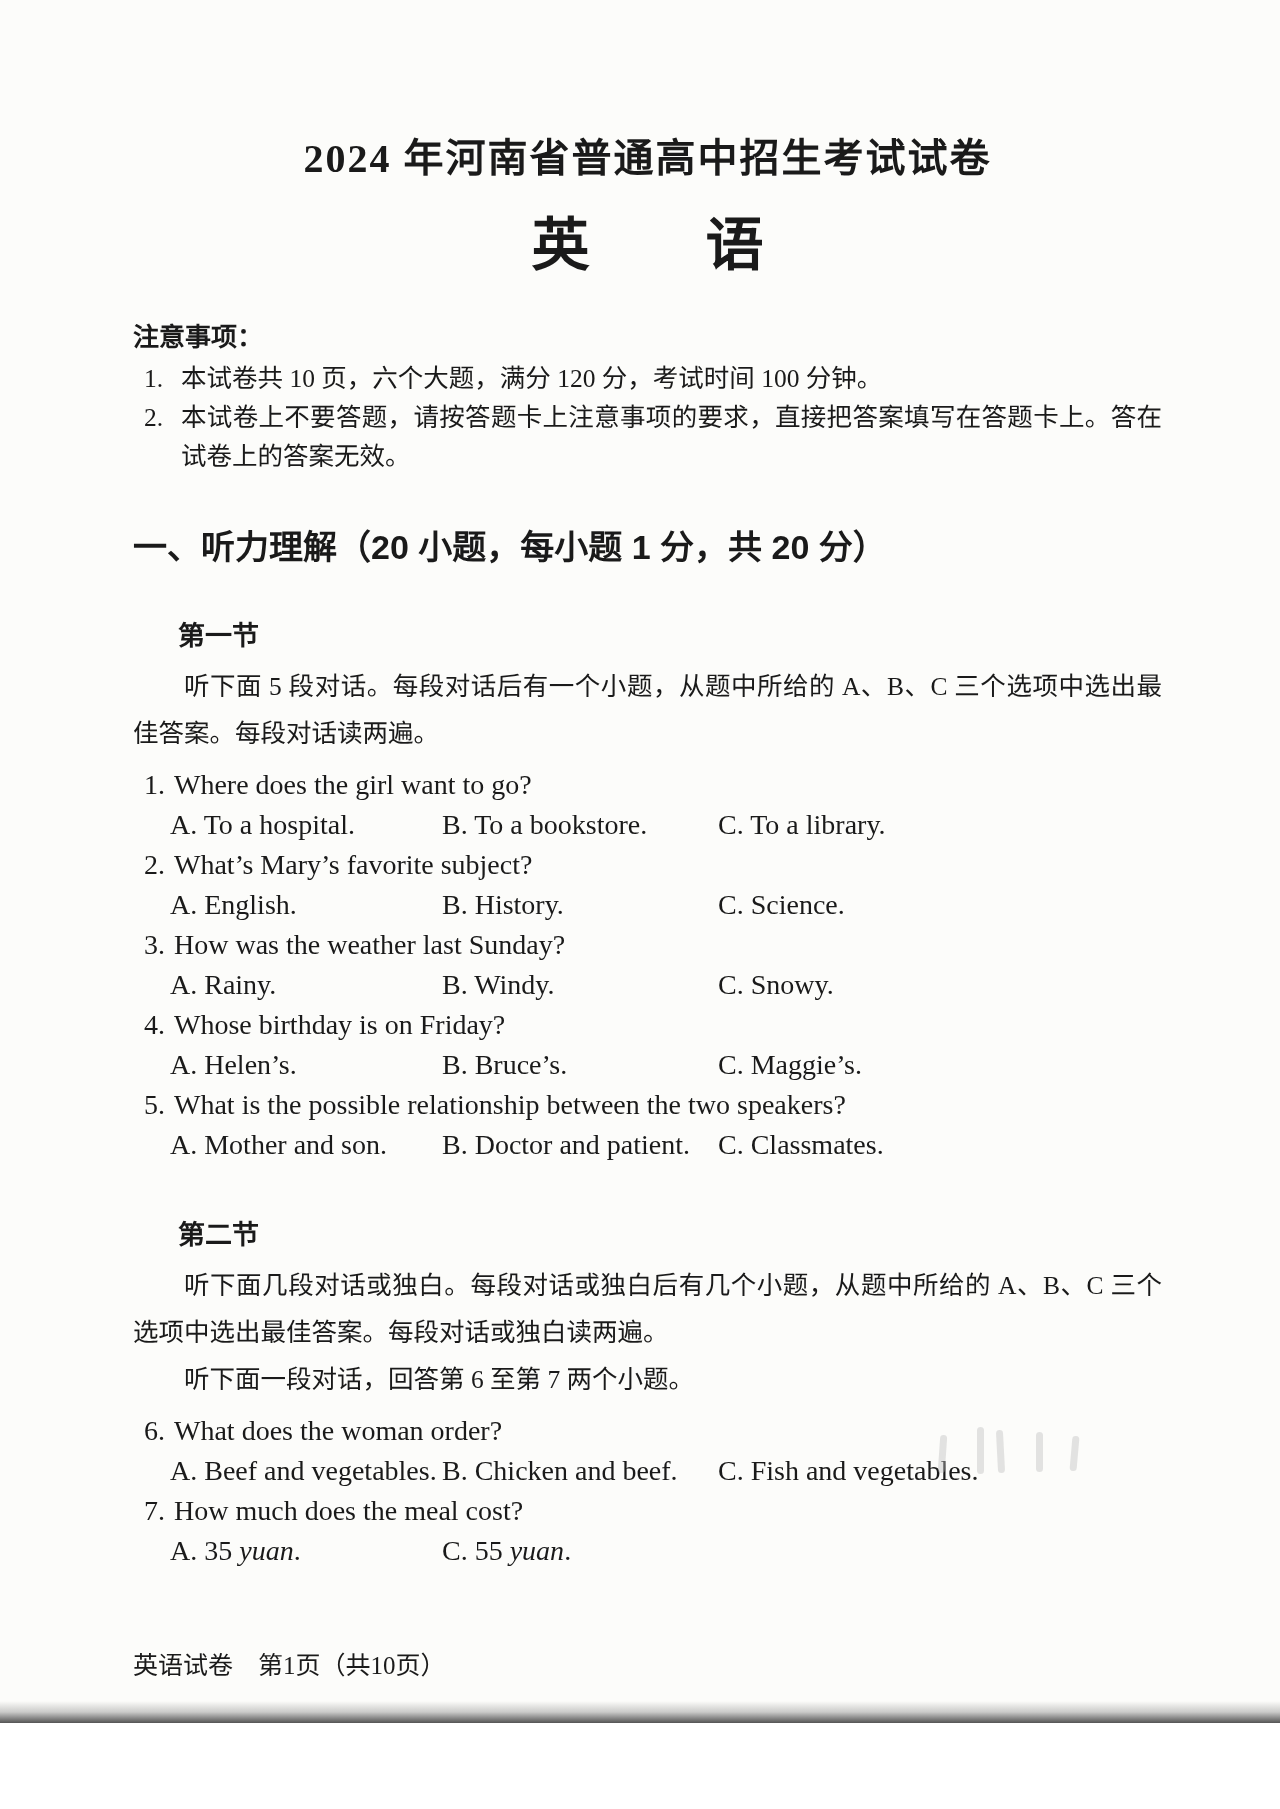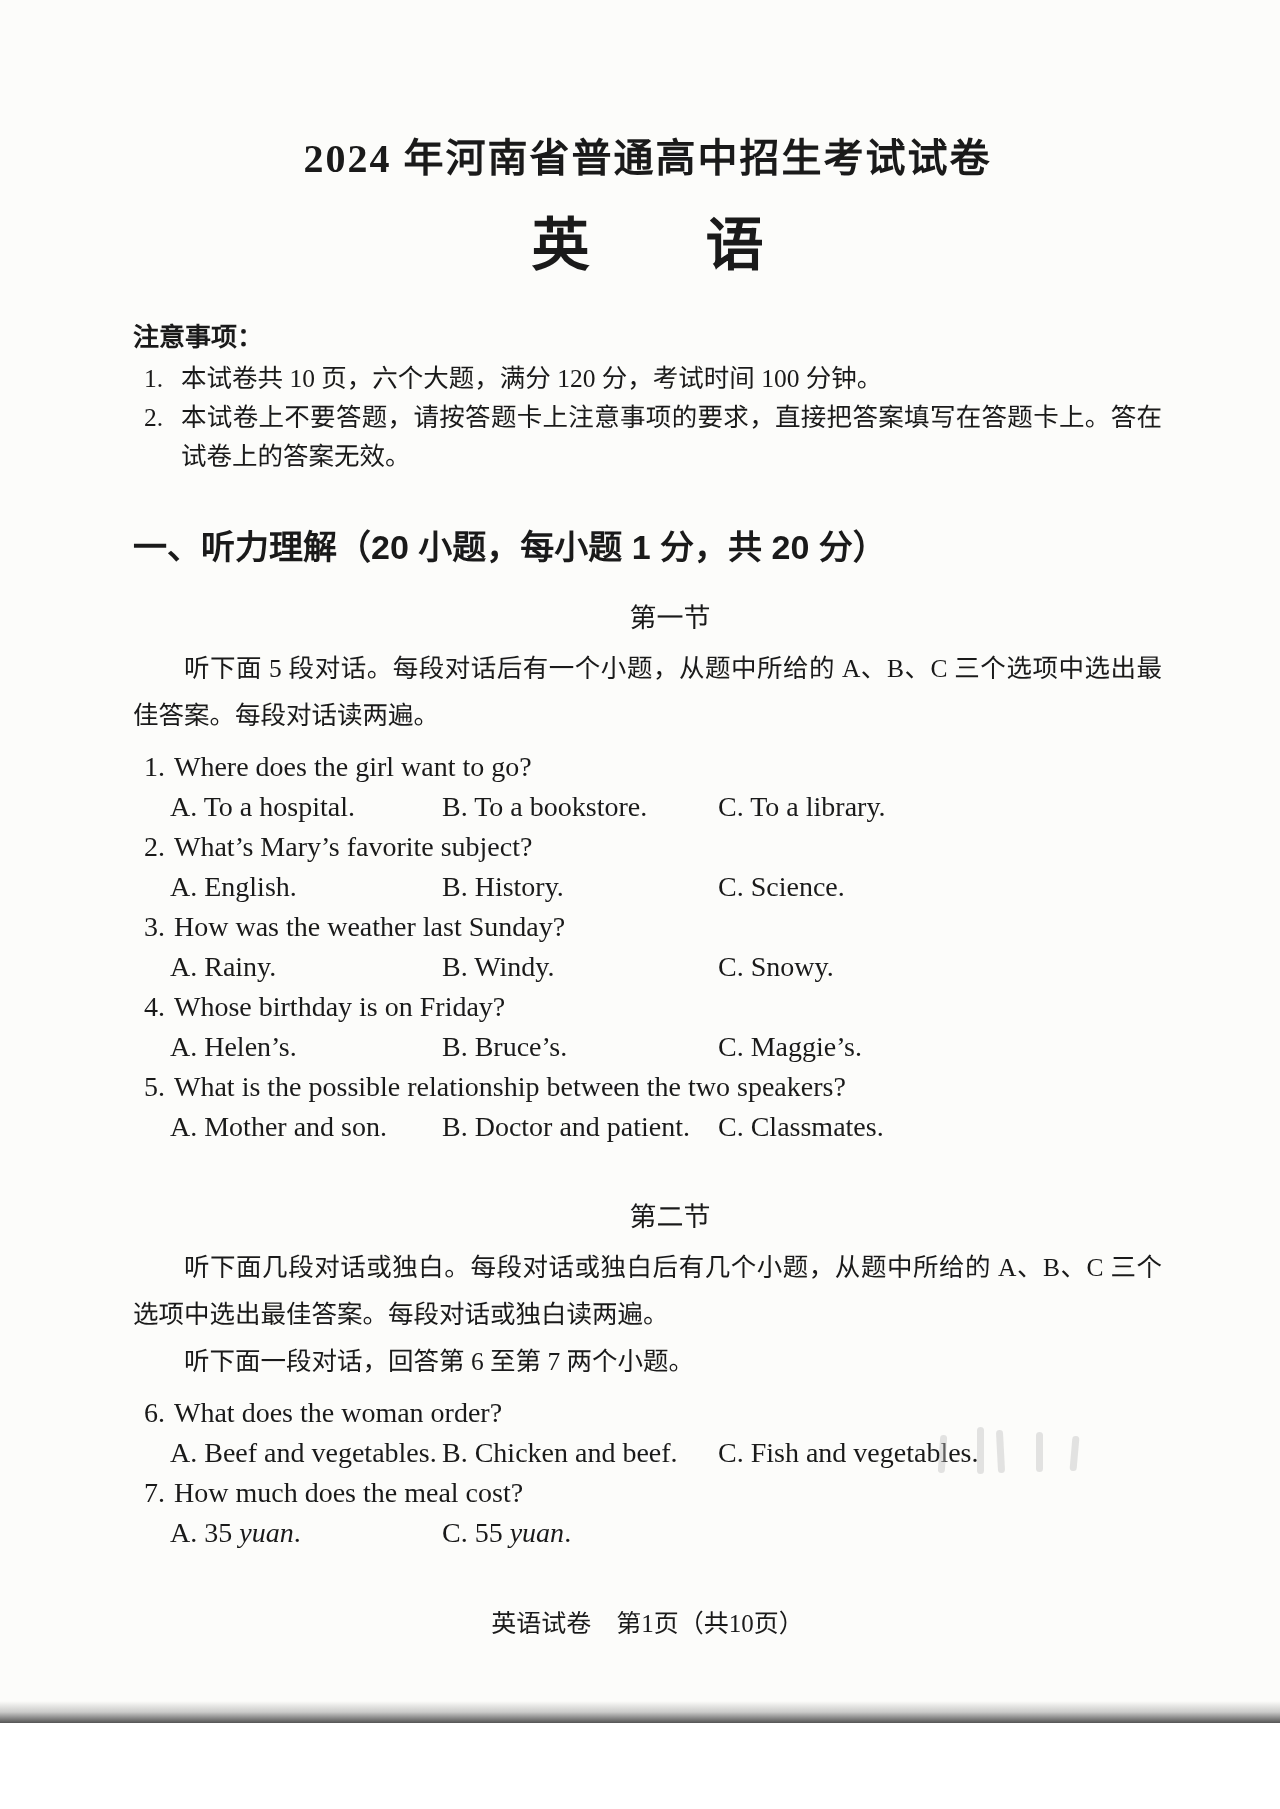--- a/index.html
+++ b/index.html
@@ -43,24 +43,23 @@
   }
   .notice-num { flex: none; width: 37px; }
   .notice-text { flex: 1; text-align: justify; }
 
   .section-heading {
     margin: 44px 0 0;
     font-size: 34px;
     font-weight: bold;
   }
   .part-heading {
-    margin: 27px 0 0 45px;
+    margin: 45px 0 0 45px;
     font-size: 27px;
-    font-weight: normal;
-    text-align: center;
+    font-weight: bold;
   }
   .part-heading.second { margin-top: 48px; }
 
   .instructions {
     margin: 10px 0 0;
     font-size: 25.5px;
     line-height: 47px;
     text-indent: 2em;
     text-align: justify;
   }
@@ -77,22 +76,21 @@
   .q-num { margin-right: 9px; }
   .q-options {
     display: grid;
     grid-template-columns: 272px 276px auto;
     line-height: 40px;
     padding-left: 37px;
   }
   .it { font-style: italic; }
 
   .footer {
-    margin-top: 50px;
-    text-align: center;
+    margin-top: 74px;
     font-size: 25px;
   }
 
   
   .watermark {
     position: absolute;
     right: 168px;
     bottom: 246px;
     width: 175px;
     height: 50px;

